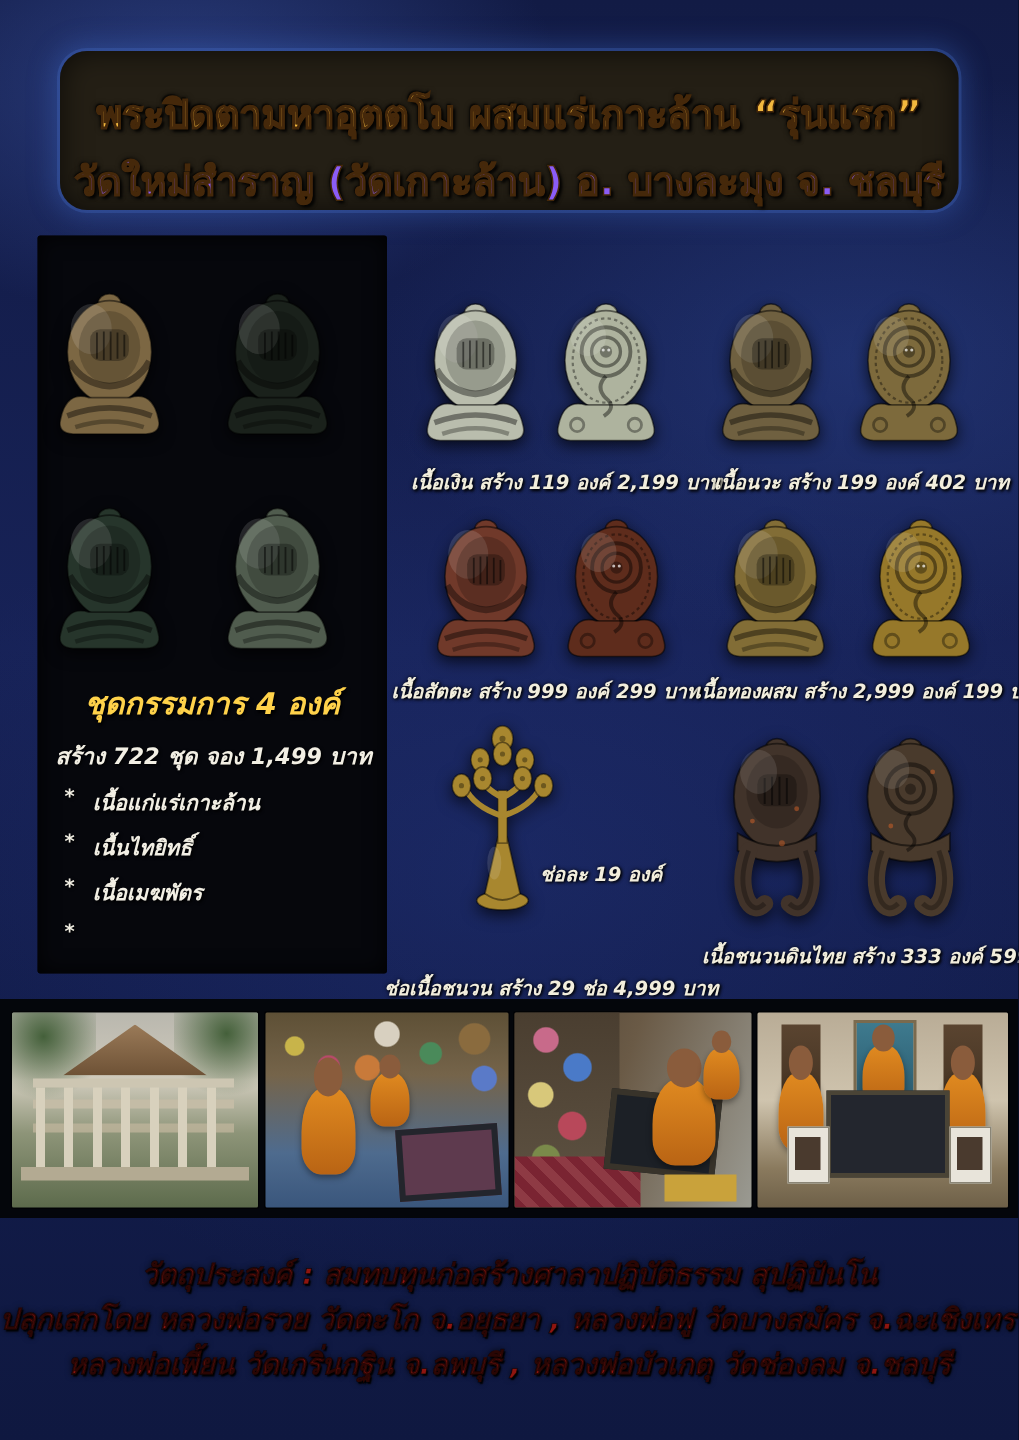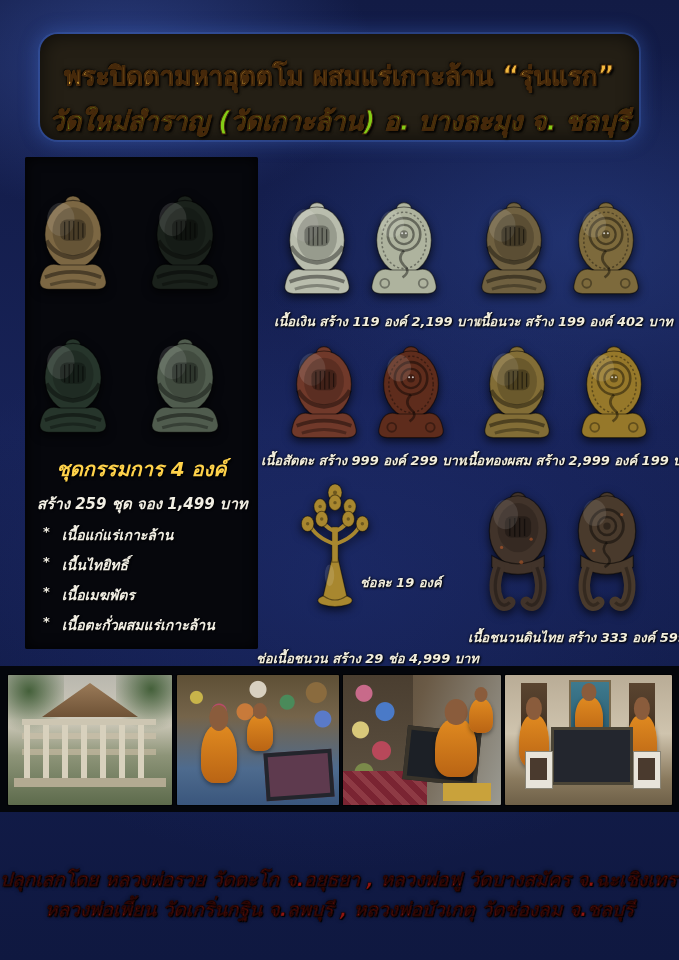--- a/index.html
+++ b/index.html
@@ -193,55 +193,54 @@
       </g>
       <ellipse cx="48" cy="120" rx="6" ry="14" fill="rgba(255,255,255,.12)"></ellipse>
     </symbol>
   </defs>
 </svg>
 
 <div id="poster">
 
   <div id="header-box" class="abs">
     <div class="header-line" style="color: rgb(242, 184, 62); margin-top: 21px;">พระปิดตามหาอุตตโม ผสมแร่เกาะล้าน “รุ่นแรก”</div>
-    <div class="header-line" style="color: #84cc16; font-style: italic;">วัดใหม่สำราญ (วัดเกาะล้าน) อ. บางละมุง จ. ชลบุรี</div>
+    <div class="header-line" style="color: #8b5cf6;">วัดใหม่สำราญ (วัดเกาะล้าน) อ. บางละมุง จ. ชลบุรี</div>
   </div>
 
   <div id="panel" class="abs">
     <svg class="amu" style="left: 10px; top: 25px; color: rgb(124, 103, 67);" width="76" height="122">
         <use href="#pidta-front"></use>
       </svg>
     <svg class="amu" style="left: 122px; top: 25px; color: rgb(26, 33, 27);" width="76" height="122">
         <use href="#pidta-front"></use>
       </svg>
     <svg class="amu" style="left: 10px; top: 168px; color: rgb(38, 53, 43);" width="76" height="122">
         <use href="#pidta-front"></use>
       </svg>
     <svg class="amu" style="left: 122px; top: 168px; color: rgb(80, 92, 78);" width="76" height="122">
         <use href="#pidta-front"></use>
       </svg>
 
     <div id="panel-text">
       <div id="panel-title" style="color: rgb(255, 210, 74);">ชุดกรรมการ 4 องค์</div>
-      <div id="panel-subtitle" style="color: rgb(242, 239, 228);">สร้าง 259 ชุด จอง 1,499 บาท</div>
+      <div id="panel-subtitle" style="color: rgb(242, 239, 228);">สร้าง 722 ชุด จอง 1,499 บาท</div>
       <div class="panel-item" style="color: rgb(242, 239, 228);">
         <span class="star">*</span>
         <span>เนื้อแก่แร่เกาะล้าน</span>
       </div>
       <div class="panel-item" style="color: rgb(242, 239, 228);">
         <span class="star">*</span>
         <span>เนื้นไทยิทธิ์</span>
       </div>
       <div class="panel-item" style="color: rgb(242, 239, 228);">
         <span class="star">*</span>
         <span>เนื้อเมฆพัตร</span>
       </div>
       <div class="panel-item" style="color: rgb(242, 239, 228);">
         <span class="star">*</span>
-        <span>เนื้อตะกั่วผสมแร่เกาะล้าน</span>
       </div>
     </div>
   </div>
 
   <svg class="amu" style="left: 280px; top: 192px; color: rgb(185, 189, 173);" width="74" height="113">
       <use href="#pidta-front"></use>
     </svg>
   <svg class="amu" style="left: 367px; top: 192px; color: rgb(174, 179, 158);" width="74" height="113">
       <use href="#pidta-back"></use>
     </svg>
@@ -318,16 +317,17 @@
     <div class="monk" style="left:122px;top:40px;width:30px;height:52px"></div>
     <div class="ph p4-framebig"></div>
     <div class="ph p4-wframe" style="left:20px">
         <div class="inner"></div>
       </div>
     <div class="ph p4-wframe" style="left:128px">
         <div class="inner"></div>
       </div>
   </div>
 
+  <div class="footer-line" style="top: 834px; color: rgb(142, 21, 15);">วัตถุประสงค์ : สมทบทุนก่อสร้างศาลาปฏิบัติธรรม สุปฏิปันโน</div>
   <div class="footer-line" style="top: 864px; color: rgb(142, 21, 15);">ปลุกเสกโดย หลวงพ่อรวย วัดตะโก จ.อยุธยา , หลวงพ่อฟู วัดบางสมัคร จ.ฉะเชิงเทรา</div>
   <div class="footer-line" style="top: 894px; color: rgb(142, 21, 15);">หลวงพ่อเพี้ยน วัดเกริ่นกฐิน จ.ลพบุรี , หลวงพ่อบัวเกตุ วัดช่องลม จ.ชลบุรี</div>
 
 </div>
 
 </body></html>

